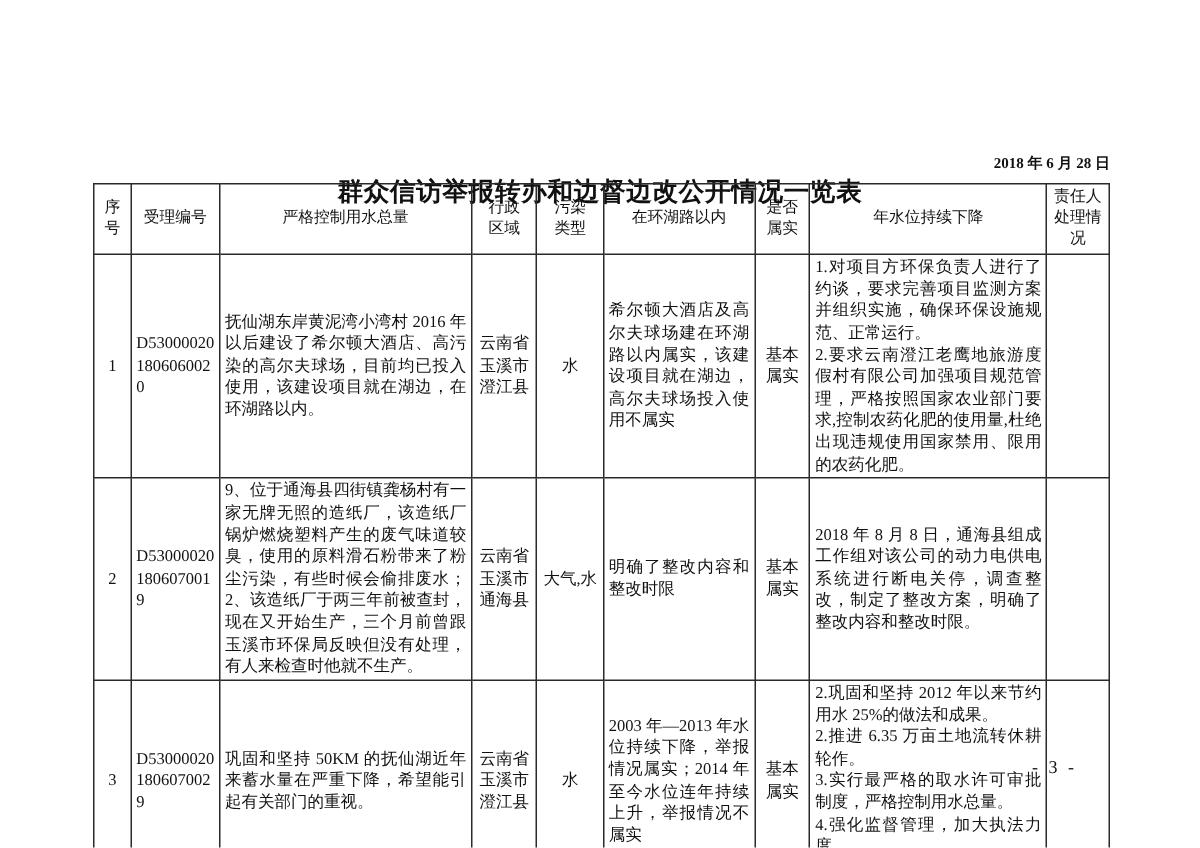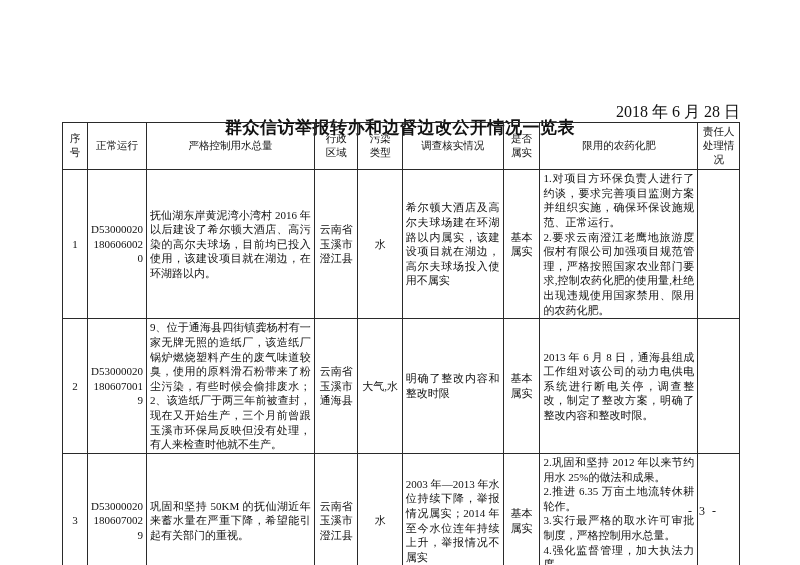--- a/index.html
+++ b/index.html
@@ -24,21 +24,22 @@
     font-family: "Liberation Sans", "DejaVu Sans", sans-serif;
     font-weight: bold;
     font-size: 17px;
     letter-spacing: 0.5px;
     margin-top: 44px;
   }
   .doc-date {
     position: absolute;
     top: 102px;
     right: 60px;
-    font-size: 16px;
+    font-size: 10px;
+    font-weight: bold;
   }
   table.report {
     position: absolute;
     top: 122px;
     left: 62px;
     width: 678px;
     border-collapse: collapse;
     table-layout: fixed;
   }
   table.report th,
@@ -54,21 +55,21 @@
     font-weight: normal;
     text-align: center;
     white-space: pre-line;
     font-size: 10.5px;
     height: 44px;
   }
   tr.data-row { height: 112px; }
   .center { text-align: center; }
   .pre { white-space: pre-line; }
   .justify { text-align: justify; }
-  .breakall { word-break: break-all; text-align: right; }
+  .breakall { word-break: break-all; }
   .small { font-size: 9.5px; }
   .pagenum {
     position: absolute;
     top: 504px;
     left: 688px;
     font-size: 12px;
     letter-spacing: 2px;
   }
 </style>
 </head>
@@ -86,30 +87,30 @@
     <col style="width:6.6%">
     <col style="width:15.0%">
     <col style="width:5.5%">
     <col style="width:23.5%">
     <col style="width:6.2%">
   </colgroup>
   <tbody>
       <tr>
     <th>序
 号</th>
-    <th>正常运行</th>
+    <th>受理编号</th>
     <th>严格控制用水总量</th>
     <th>行政
 区域</th>
     <th>污染
 类型</th>
-    <th>调查核实情况</th>
+    <th>在环湖路以内</th>
     <th>是否
 属实</th>
-    <th>限用的农药化肥</th>
+    <th>年水位持续下降</th>
     <th>责任人
 处理情
 况</th>
   </tr>
 
   <tr class="data-row">
     <td class="center">1</td>
     <td class="breakall">D530000201806060020</td>
     <td class="justify">抚仙湖东岸黄泥湾小湾村 2016 年以后建设了希尔顿大酒店、高污染的高尔夫球场，目前均已投入使用，该建设项目就在湖边，在环湖路以内。</td>
     <td class="center pre">云南省
@@ -128,21 +129,21 @@
     <td class="center">2</td>
     <td class="breakall">D530000201806070019</td>
     <td class="justify small">9、位于通海县四街镇龚杨村有一家无牌无照的造纸厂，该造纸厂锅炉燃烧塑料产生的废气味道较臭，使用的原料滑石粉带来了粉尘污染，有些时候会偷排废水；2、该造纸厂于两三年前被查封，现在又开始生产，三个月前曾跟玉溪市环保局反映但没有处理，有人来检查时他就不生产。</td>
     <td class="center pre">云南省
 玉溪市
 通海县</td>
     <td class="center small">大气,水</td>
     <td class="justify">明确了整改内容和整改时限</td>
     <td class="center pre">基本
 属实</td>
-    <td class="justify pre small">2013 年 6 月 8 日，通海县组成工作组对该公司的动力电供电系统进行断电关停，调查整改，制定了整改方案，明确了整改内容和整改时限。</td>
+    <td class="justify pre small">2018 年 8 月 8 日，通海县组成工作组对该公司的动力电供电系统进行断电关停，调查整改，制定了整改方案，明确了整改内容和整改时限。</td>
     <td></td>
   </tr>
 
   <tr class="data-row">
     <td class="center">3</td>
     <td class="breakall">D530000201806070029</td>
     <td class="justify">巩固和坚持 50KM 的抚仙湖近年来蓄水量在严重下降，希望能引起有关部门的重视。</td>
     <td class="center pre">云南省
 玉溪市
 澄江县</td>

